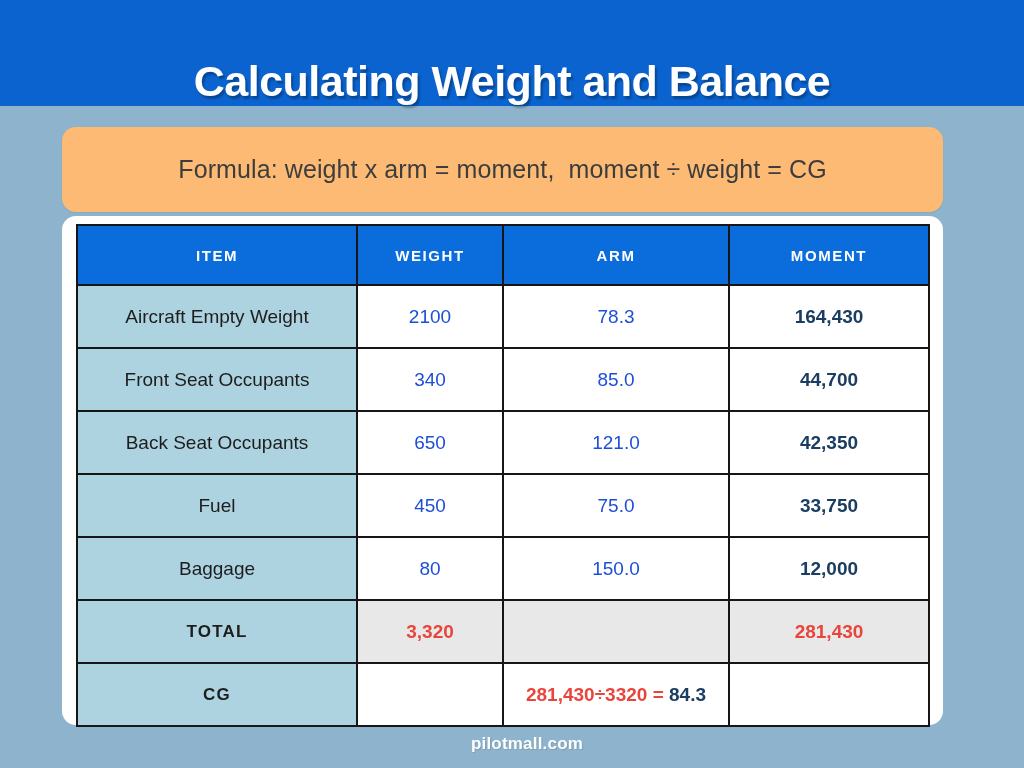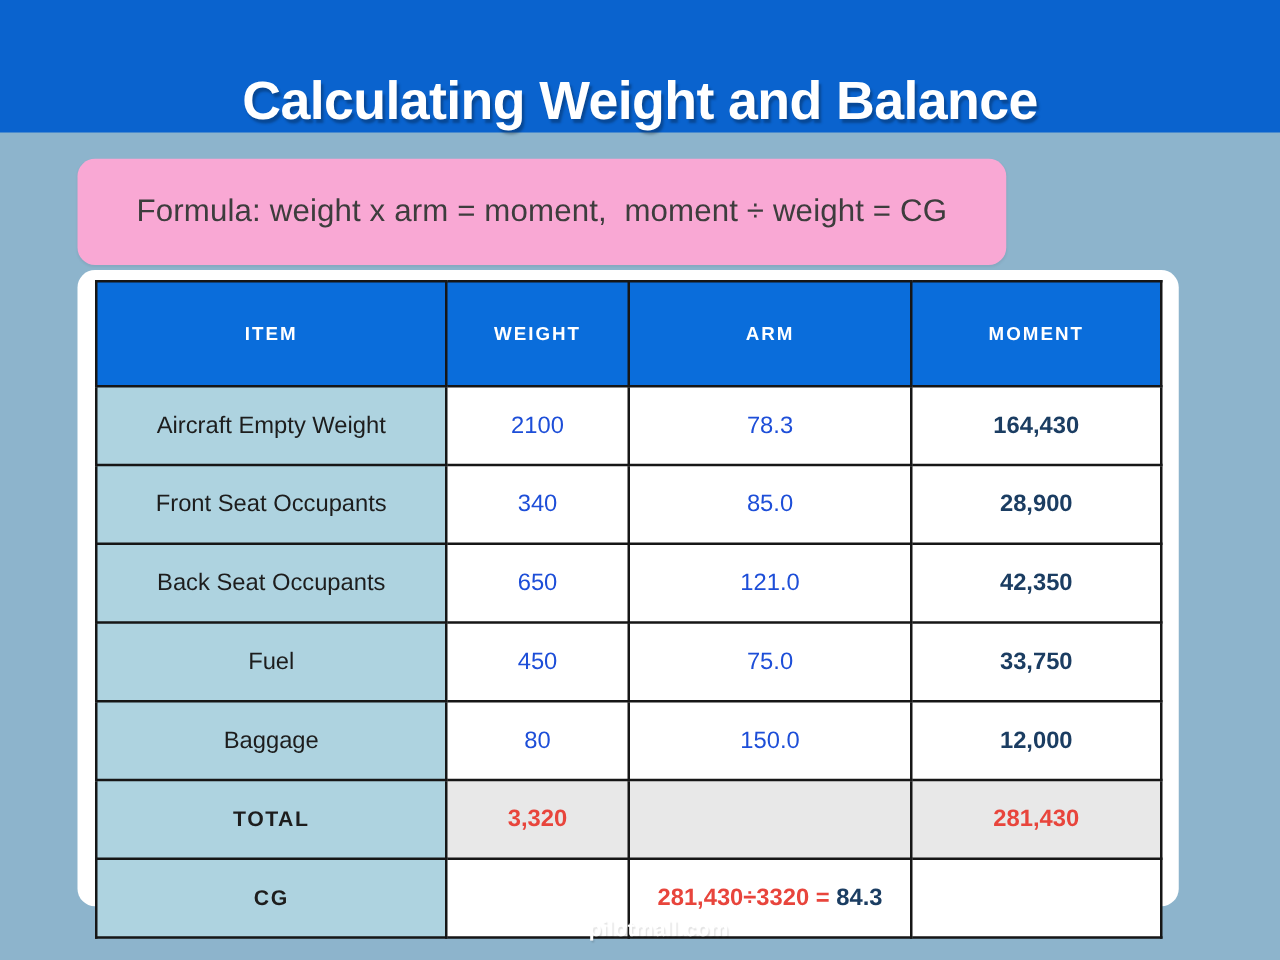--- a/index.html
+++ b/index.html
@@ -43,23 +43,23 @@
     text-shadow: 2px 3px 2px rgba(0, 0, 0, 0.28);
     white-space: nowrap;
     font-family: "Liberation Sans", sans-serif;
   }
 
   
   .formula-card {
     position: absolute;
     left: 62px;
     top: 127px;
-    width: 743px;
+    width: 881px;
     height: 85px;
-    background: #f9a8d4;
+    background: #fdba74;
     border-radius: 14px;
     display: flex;
     align-items: center;
     justify-content: center;
     box-shadow: 0 1px 2px rgba(0, 0, 0, 0.06);
   }
   .formula-text {
     font-size: 25px;
     color: #3d3d3d;
     letter-spacing: 0.1px;
@@ -82,21 +82,21 @@
   .wb-table {
     position: absolute;
     left: 76px;
     top: 224px;
     width: 852px;
     border-collapse: collapse;
     table-layout: fixed;
   }
   .wb-table td, .wb-table th {
     border: 2px solid #161616;
-    padding: 12px;
+    padding: 0;
     text-align: center;
     vertical-align: middle;
     font-family: "Liberation Sans", sans-serif;
   }
 
   col.col-item   { width: 280px; }
   col.col-weight { width: 146px; }
   col.col-arm    { width: 226px; }
   col.col-moment { width: 200px; }
 
@@ -207,21 +207,21 @@
         <td class="cell-item">Aircraft Empty Weight</td>
         <td class="cell-plain">2100</td>
         <td class="cell-plain">78.3</td>
         <td class="cell-moment">164,430</td>
       </tr>
 
       <tr>
         <td class="cell-item">Front Seat Occupants</td>
         <td class="cell-plain">340</td>
         <td class="cell-plain">85.0</td>
-        <td class="cell-moment">28,900</td>
+        <td class="cell-moment">44,700</td>
       </tr>
 
       <tr>
         <td class="cell-item">Back Seat Occupants</td>
         <td class="cell-plain">650</td>
         <td class="cell-plain">121.0</td>
         <td class="cell-moment">42,350</td>
       </tr>
 
       <tr>

